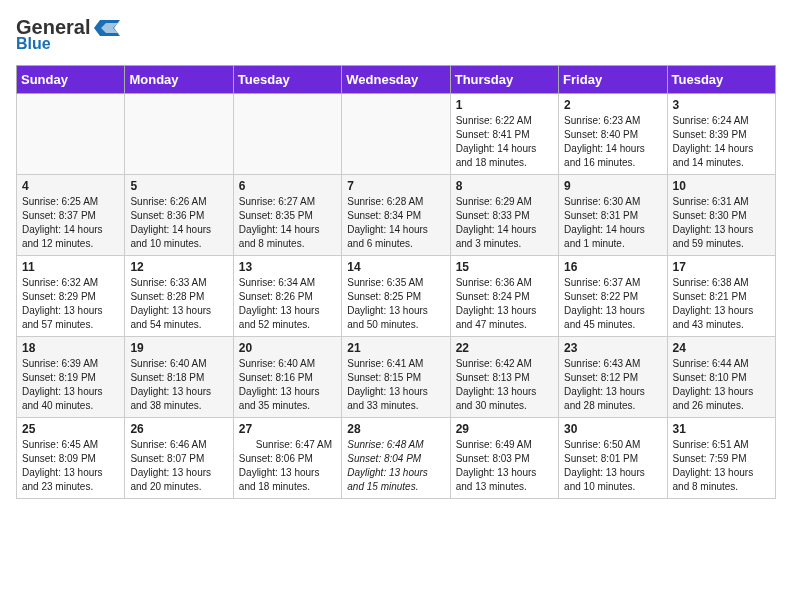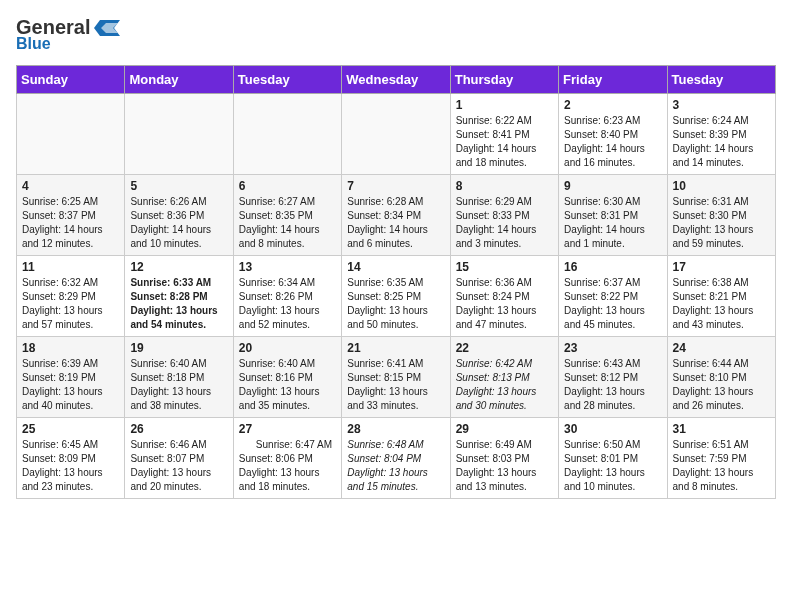--- a/index.html
+++ b/index.html
@@ -140,21 +140,21 @@
         <td class="alt"><span class="day-num">10</span><span class="cell-text" style="white-space: pre-line;">Sunrise: 6:31 AM
 Sunset: 8:30 PM
 Daylight: 13 hours
 and 59 minutes.</span></td>
       </tr>
       <tr>
         <td class="filled"><span class="day-num">11</span><span class="cell-text" style="white-space: pre-line;">Sunrise: 6:32 AM
 Sunset: 8:29 PM
 Daylight: 13 hours
 and 57 minutes.</span></td>
-        <td class="filled"><span class="day-num">12</span><span class="cell-text" style="white-space: pre-line; font-weight: bold;">Sunrise: 6:33 AM
+        <td class="filled"><span class="day-num">12</span><span class="cell-text" style="white-space: pre-line;">Sunrise: 6:33 AM
 Sunset: 8:28 PM
 Daylight: 13 hours
 and 54 minutes.</span></td>
         <td class="filled"><span class="day-num">13</span><span class="cell-text" style="white-space: pre-line;">Sunrise: 6:34 AM
 Sunset: 8:26 PM
 Daylight: 13 hours
 and 52 minutes.</span></td>
         <td class="filled"><span class="day-num">14</span><span class="cell-text" style="white-space: pre-line;">Sunrise: 6:35 AM
 Sunset: 8:25 PM
 Daylight: 13 hours
@@ -182,21 +182,21 @@
 Daylight: 13 hours
 and 38 minutes.</span></td>
         <td class="alt"><span class="day-num">20</span><span class="cell-text" style="white-space: pre-line;">Sunrise: 6:40 AM
 Sunset: 8:16 PM
 Daylight: 13 hours
 and 35 minutes.</span></td>
         <td class="alt"><span class="day-num">21</span><span class="cell-text" style="white-space: pre-line;">Sunrise: 6:41 AM
 Sunset: 8:15 PM
 Daylight: 13 hours
 and 33 minutes.</span></td>
-        <td class="alt"><span class="day-num">22</span><span class="cell-text" style="white-space: pre-line; font-style: italic;">Sunrise: 6:42 AM
+        <td class="alt"><span class="day-num">22</span><span class="cell-text" style="white-space: pre-line;">Sunrise: 6:42 AM
 Sunset: 8:13 PM
 Daylight: 13 hours
 and 30 minutes.</span></td>
         <td class="alt"><span class="day-num">23</span><span class="cell-text" style="white-space: pre-line;">Sunrise: 6:43 AM
 Sunset: 8:12 PM
 Daylight: 13 hours
 and 28 minutes.</span></td>
         <td class="alt"><span class="day-num">24</span><span class="cell-text" style="white-space: pre-line; margin-top: 48px;">Sunrise: 6:44 AM
 Sunset: 8:10 PM
 Daylight: 13 hours

